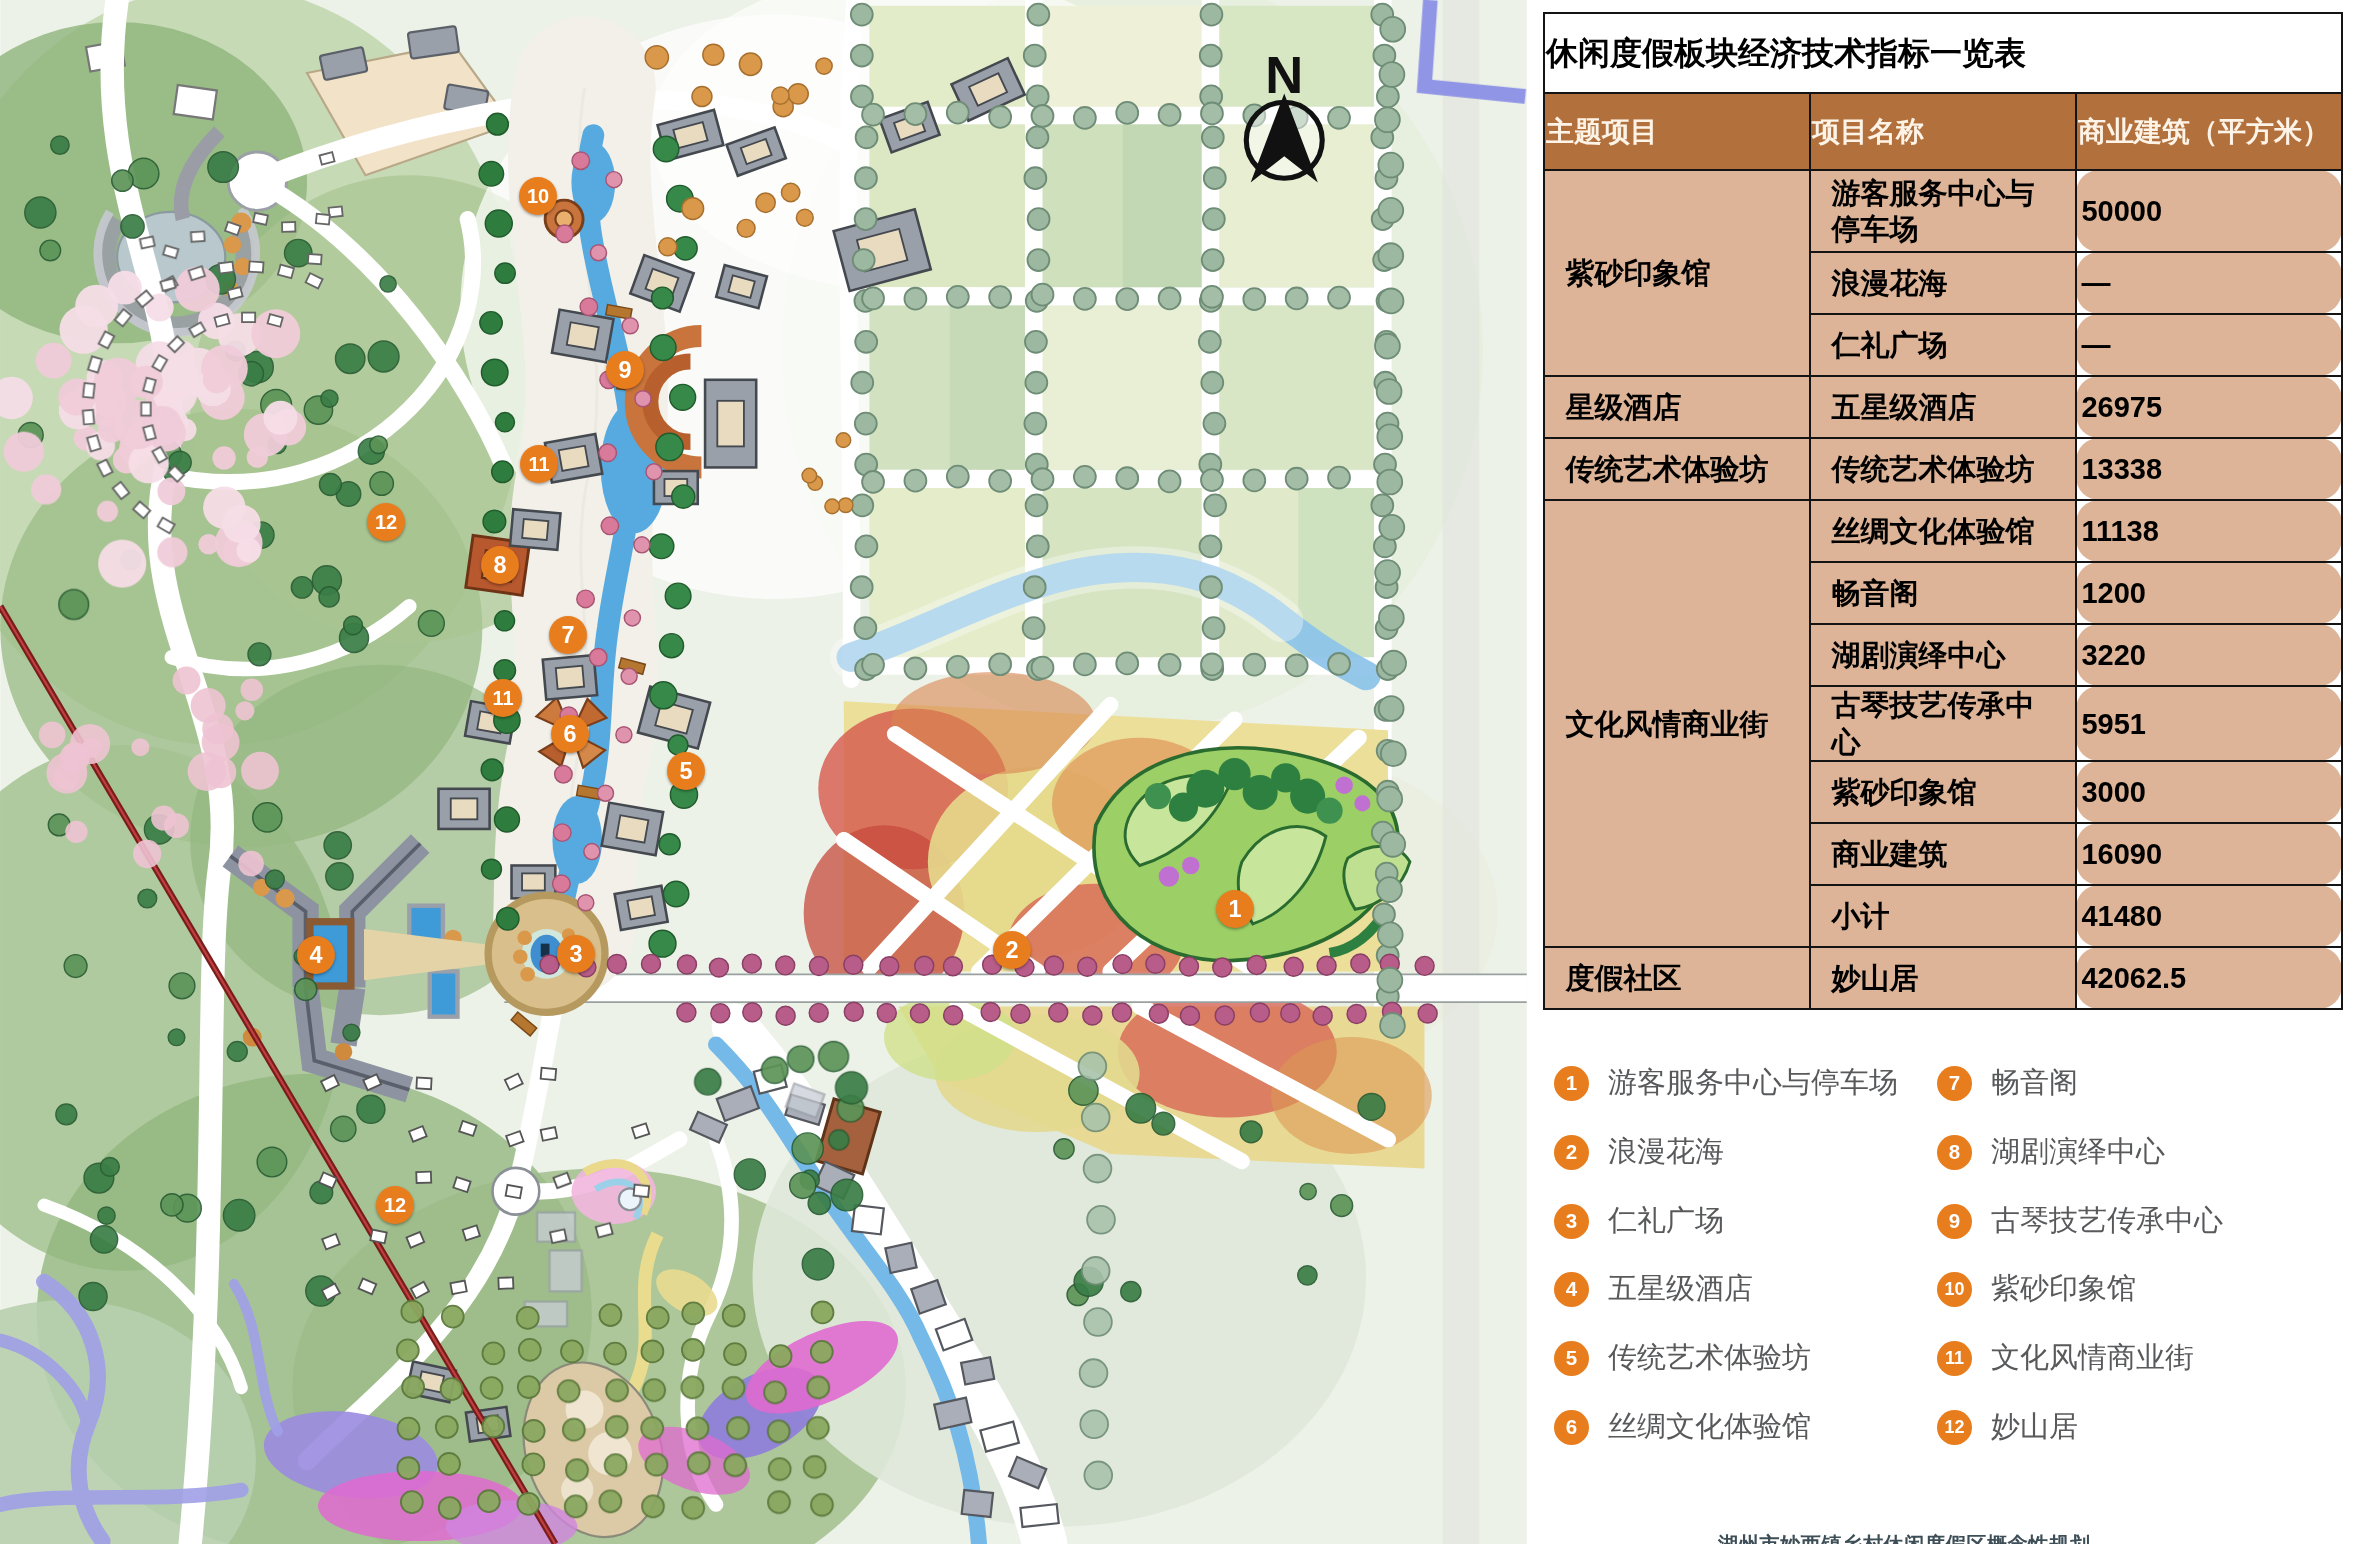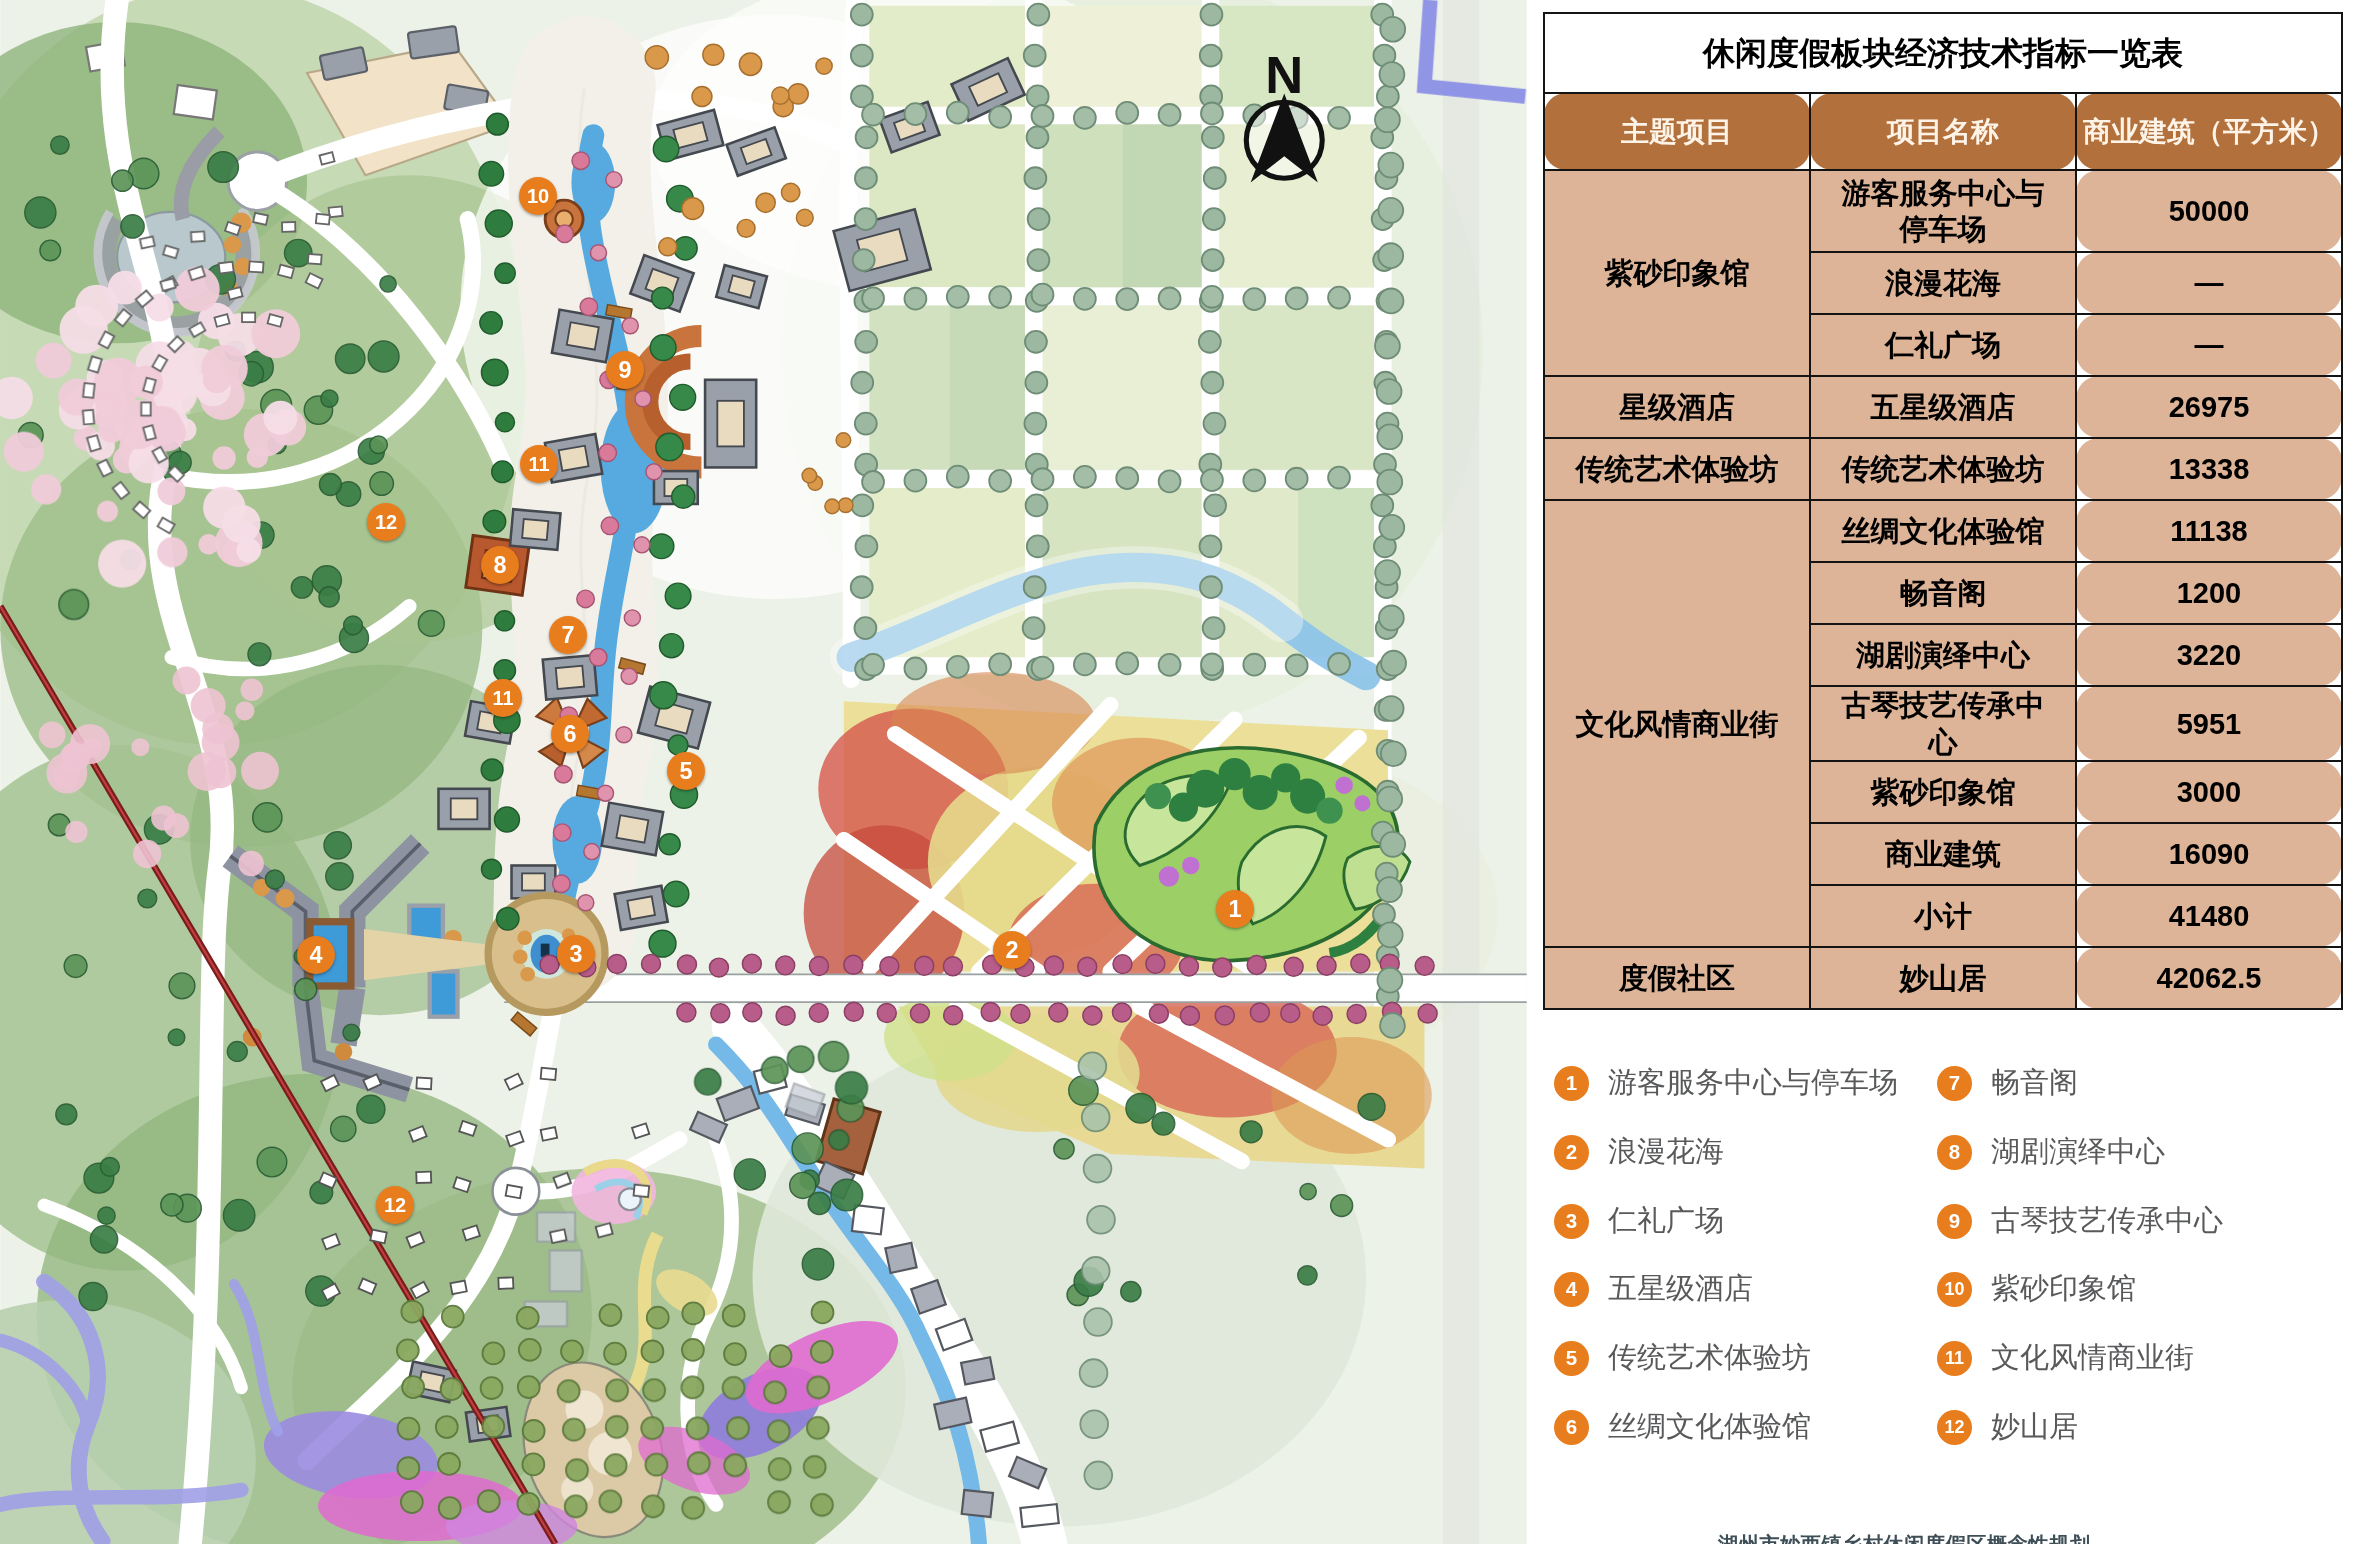--- a/index.html
+++ b/index.html
@@ -7,24 +7,24 @@
          font-family:"Liberation Sans","DejaVu Sans",sans-serif;}
   
   #map-wrap{position:absolute;left:0;top:0;width:1527px;height:1544px;}
   .map-marker{position:absolute;width:38px;height:38px;border-radius:50%;
         background:var(--accent,#e87d1e);color:#fff;display:flex;align-items:center;justify-content:center;
         font-weight:bold;font-size:23.4px;box-shadow:0 1.5px 2.9px rgba(0,0,0,.35);}
   .map-marker.two{font-size:20px;}
   
   #panel-table{position:absolute;left:1543px;top:12.4px;width:800px;border-collapse:collapse;
         table-layout:fixed;background:#fff;}
-  #panel-table td,#panel-table th{border:2.2px solid #141414;text-align:center;vertical-align:middle;
+  #panel-table td,#panel-table th{border:2.2px solid #141414;text-align:left;vertical-align:middle;
         color:#000;line-height:1.25;}
   #panel-table .tbl-title{background:#ffffff;font-size:32px;font-weight:bold;height:76px;border:2.9px solid #141414;}
-  #panel-table .hdr{background:#b2713c;color:#fdf3e7;font-size:28px;font-weight:bold;height:73px;border-radius:22px;}
+  #panel-table .hdr{background:#b2713c;color:#fdf3e7;font-size:28px;font-weight:bold;height:73px;}
   #panel-table tbody td{background:#ddb497;font-size:29px;font-weight:bold;height:60px;padding:0 20.5px;}
   #panel-table td.num{padding:0 4.4px;border-radius:23px;}
   #panel-table tr.tall td{height:80px;}
   
   .legend-item{position:absolute;display:flex;align-items:center;}
   .legend-dot{width:35px;height:35px;border-radius:50%;background:var(--accent,#e87d1e);color:#fff;
         display:flex;align-items:center;justify-content:center;font-size:20.5px;font-weight:bold;flex:0 0 35px;}
   .legend-dot.two{font-size:18px;}
   .legend-label{margin-left:19px;font-size:29px;color:#58595b;font-weight:500;white-space:nowrap;}
   

